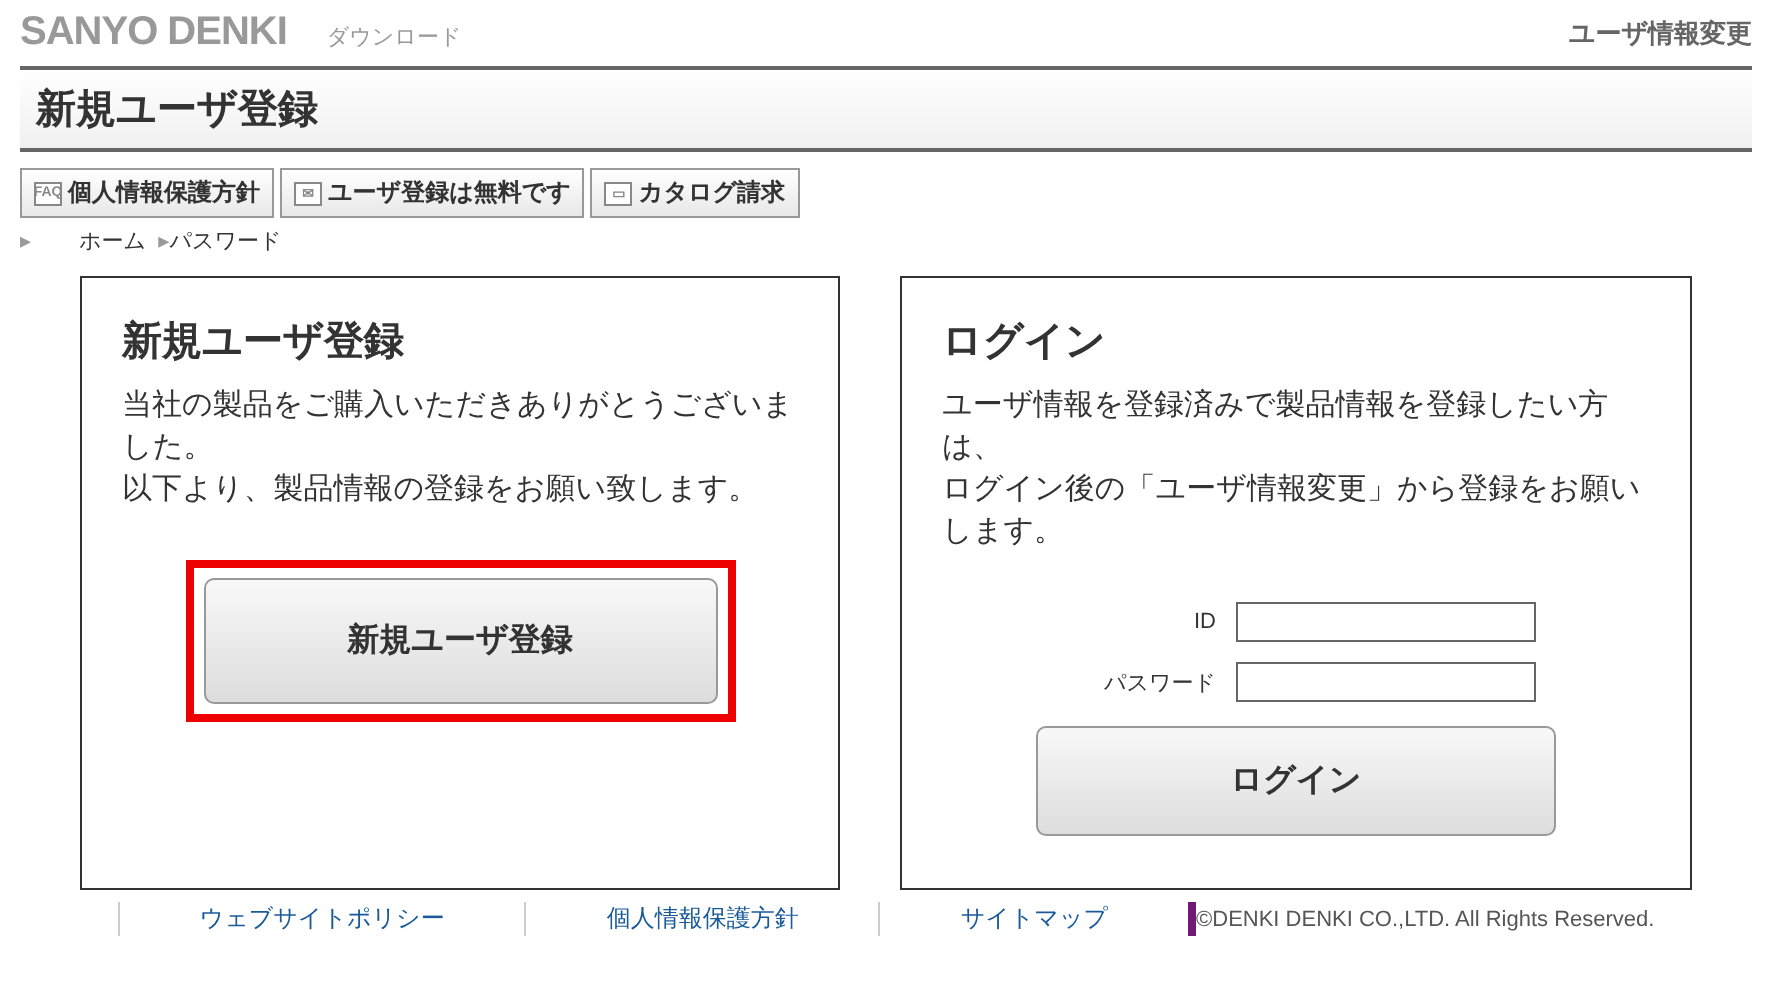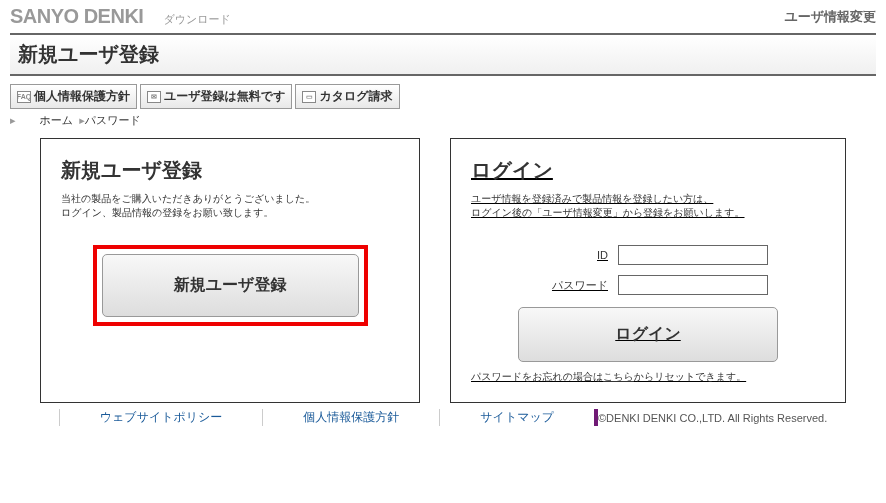--- a/index.html
+++ b/index.html
@@ -87,29 +87,29 @@
       display: flex;
       gap: 30px;
       padding: 0 40px;
     }
     .panel {
       border: 1px solid #333;
       padding: 18px 20px;
       flex: 1;
     }
     .panel-left { width: 380px; flex: none; }
-    .panel-right { flex: 1; text-decoration: underline; }
+    .panel-right { flex: 1; }
     .panel h2 {
       font-size: 20px;
       font-weight: bold;
       color: #333;
       margin-bottom: 8px;
     }
     .panel p {
-      font-size: 10px;
+      font-size: 15px;
       color: #333;
       line-height: 1.4;
     }
     .big-button-wrap {
       margin: 25px auto 0 auto;
       border: 4px solid #e00;
       width: 275px;
       padding: 5px;
     }
     .big-button {
@@ -219,44 +219,41 @@
 
 <div class="breadcrumb">
   <span class="breadcrumb-sep">▸</span><a href="#" class="breadcrumb-link">ホーム</a>
   &nbsp;<span class="breadcrumb-sep">▸</span><span>パスワード</span>
 </div>
 
 <div class="main">
   <div class="panel panel-left">
     <h2>新規ユーザ登録</h2>
     <p>当社の製品をご購入いただきありがとうございました。</p>
-    <p>ログイン、製品情報の登録をお願い致します。</p>
+    <p>以下より、製品情報の登録をお願い致します。</p>
     <div class="big-button-wrap">
       <button class="big-button">新規ユーザ登録</button>
     </div>
   </div>
 
   <div class="panel panel-right">
     <h2>ログイン</h2>
     <p>ユーザ情報を登録済みで製品情報を登録したい方は、</p>
     <p>ログイン後の「ユーザ情報変更」から登録をお願いします。</p>
     <div class="login-fields">
       <div class="field-row">
         <span class="field-label">ID</span>
         <input type="text" class="field-input" style="">
       </div>
       <div class="field-row">
         <span class="field-label">パスワード</span>
         <input type="password" class="field-input" style="">
       </div>
     </div>
     <button class="login-button">ログイン</button>
-    <p class="forgot">
-      <span>パスワードをお忘れの場合は</span><a href="#">こちら</a><span>からリセットできます。</span>
-    </p>
   </div>
 </div>
 
 <div class="footer">
   <div class="footer-links">
     <a href="#" class="footer-link">ウェブサイトポリシー</a>
     <a href="#" class="footer-link">個人情報保護方針</a>
     <a href="#" class="footer-link">サイトマップ</a>
   </div>
   <span class="copyright">©DENKI DENKI CO.,LTD. All Rights Reserved.</span>

